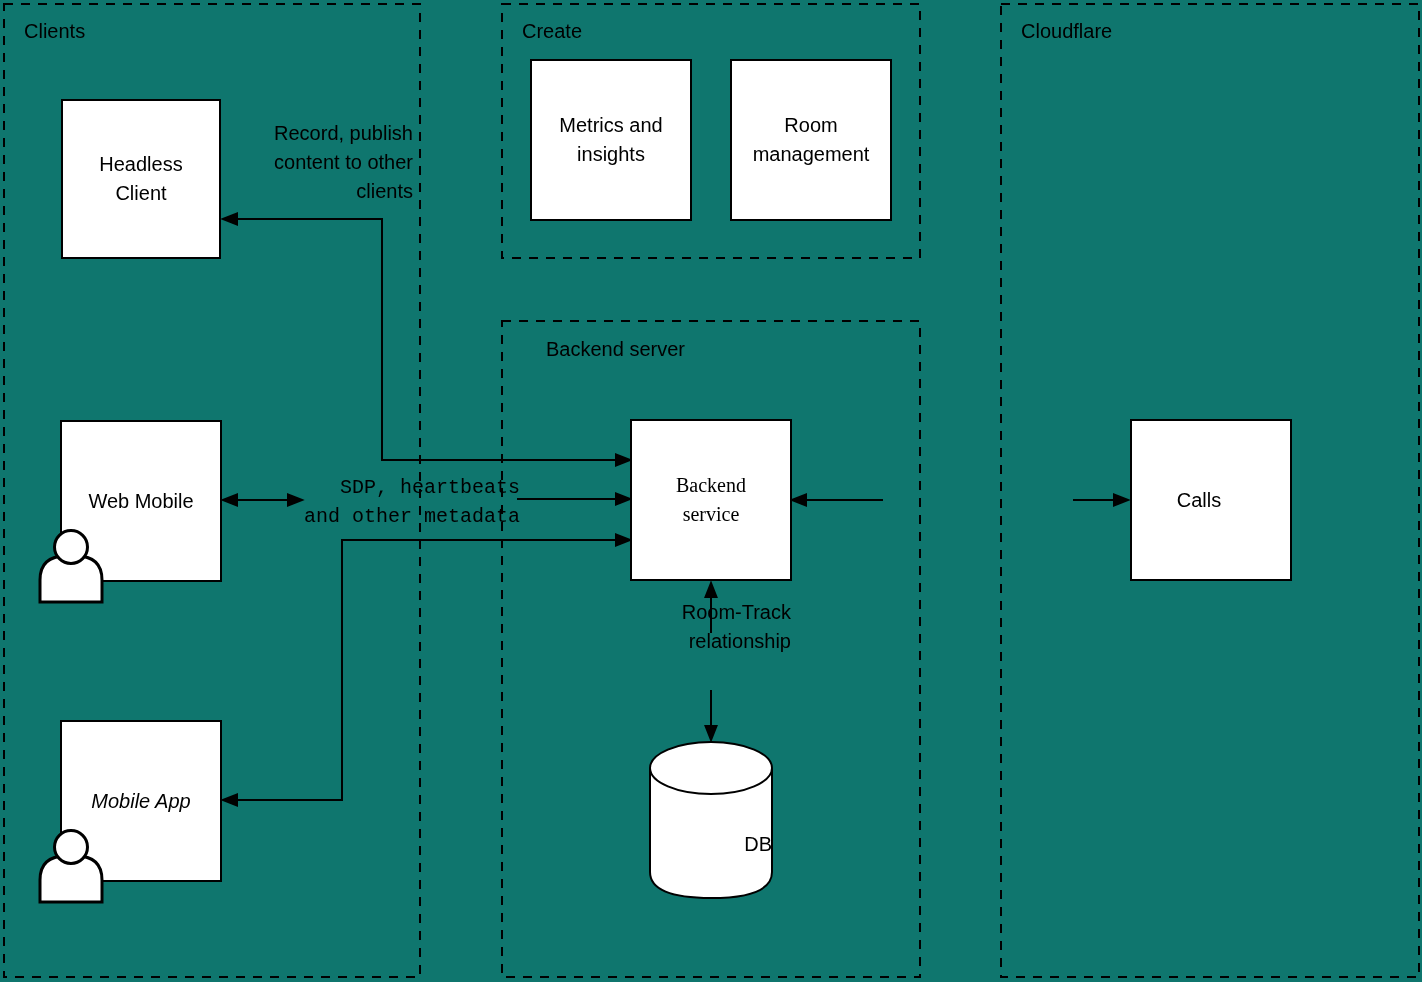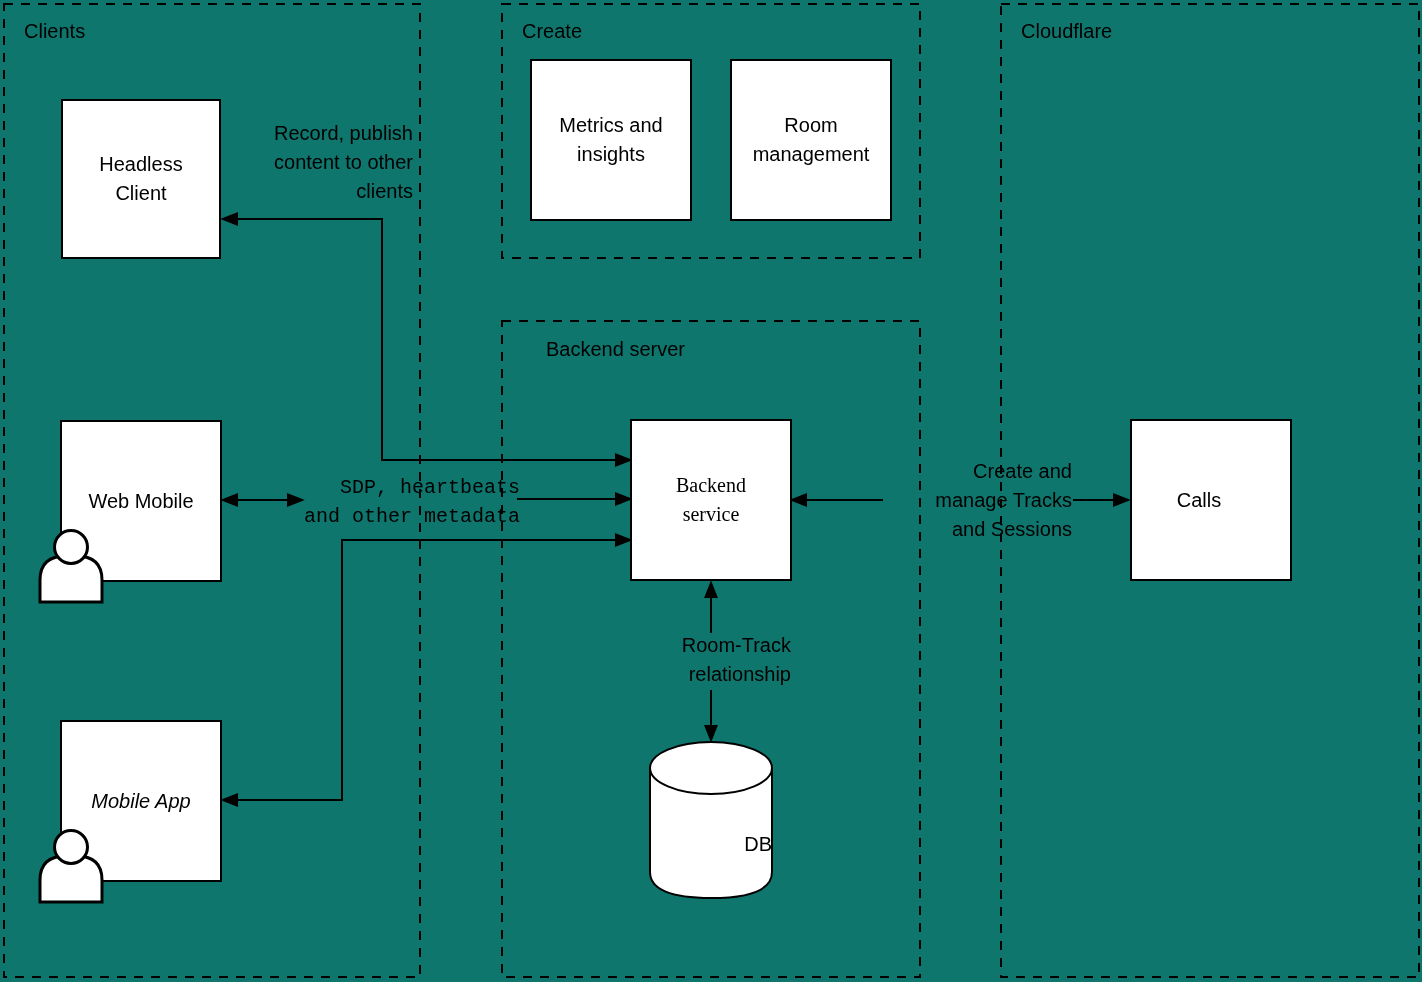--- a/index.html
+++ b/index.html
@@ -134,19 +134,16 @@
   <div class="lbl node-lbl" style="left:631px; top:420px; width:160px; height:160px;font-family:Liberation Serif, serif;">Backend
 service</div>
   <div class="lbl node-lbl" style="left:1131px; top:420px; width:136px; height:160px;">Calls</div>
   <div class="lbl edge-lbl" style="left:650px; top:830px; width:122px;">DB</div>
 
   <div class="lbl edge-lbl" style="left:233px; top:119px; width:180px;">Record, publish
 content to other
 clients</div>
   <div class="lbl edge-lbl" style="left:300px; top:473px; width:220px;font-family:Liberation Mono, monospace;">SDP, heartbeats
 and other metadata</div>
-  <div class="lbl edge-lbl" style="left:888px; top:457px; width:184px;">Create and
-manage Tracks
-and Sessions</div>
-  <div class="lbl edge-lbl" style="left:631px; top:631px; width:160px;">Room-Track
+  <div class="lbl edge-lbl" style="left:631px; top:598px; width:160px;">Room-Track
 relationship</div>
 
 </div>
 
 </body></html>

